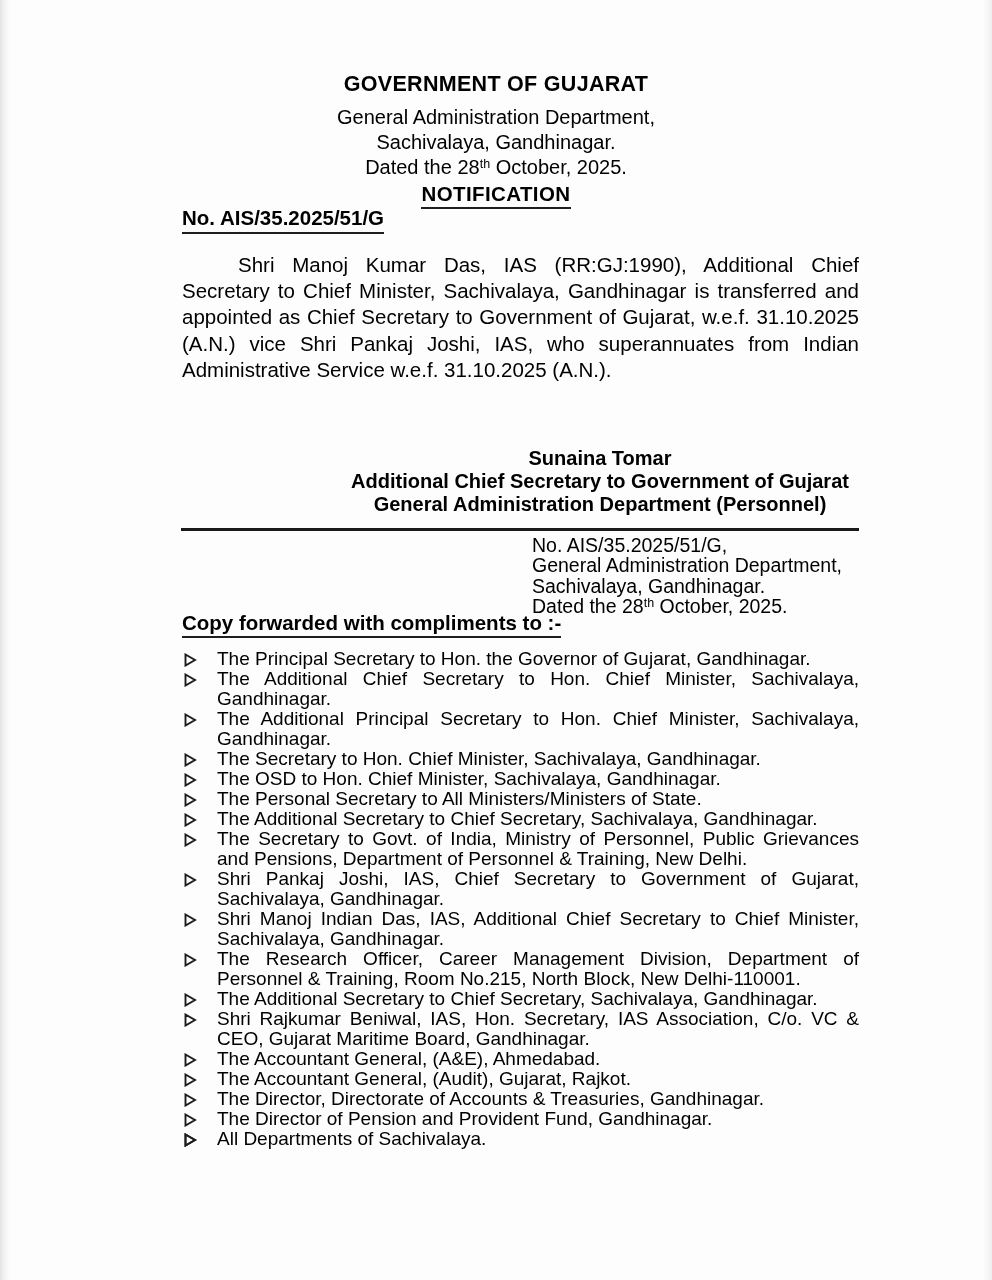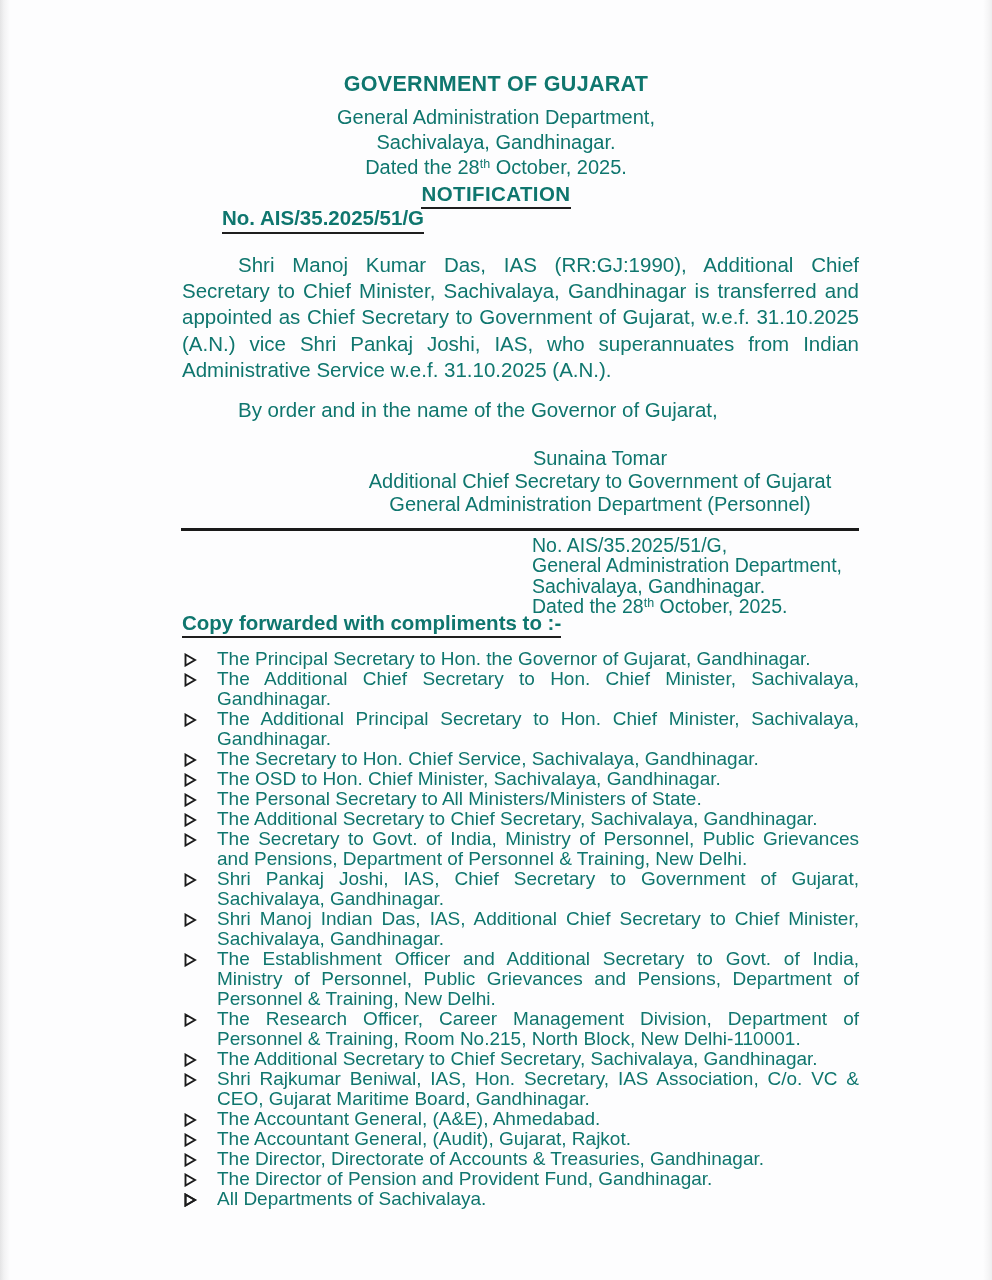--- a/index.html
+++ b/index.html
@@ -1,20 +1,20 @@
 <!DOCTYPE html>
 <html><head>
 <meta charset="utf-8">
 <style>
   * { margin:0; padding:0; box-sizing:border-box; }
   html,body { background:#f6f6f6; }
   .page {
     position:relative; width:992px; height:1280px; margin:0 auto;
     background:#fdfdfe; overflow:hidden;
-    font-family:"Liberation Sans", sans-serif; color:#0f766e;
+    font-family:"Liberation Sans", sans-serif; color:#000000;
     -webkit-font-smoothing:antialiased;
   }
   .edge-left  { position:absolute; left:0; top:0; width:10px; height:1280px;
     background:linear-gradient(to right,#e4e4e5 0,#f2f2f3 4px,#fdfdfe 10px); }
   .edge-right { position:absolute; right:0; top:0; width:9px; height:1280px;
     background:linear-gradient(to left,#eeeeef 0,#f6f6f7 4px,#fdfdfe 9px); }
 
   .header { position:absolute; top:72px; left:0; width:992px; text-align:center; }
   .title  { font-size:21.5px; font-weight:bold; letter-spacing:.3px; margin-bottom:8px; }
   .hline  { font-size:20px; line-height:25px; }
@@ -22,34 +22,34 @@
   .sup { font-size:12.5px; position:relative; top:-6px; }
 
   .notification { position:absolute; top:182px; left:0; width:992px; text-align:center; }
   .notification .u {
     display:inline-block; font-size:20.5px; font-weight:bold; letter-spacing:.4px;
     border-bottom:2.5px solid #1e1e1e; padding-bottom:1px;
   }
   .ref-no {
     position:absolute; top:206px; left:182px;
     font-size:20.5px; font-weight:bold; display:inline-block;
-    border-bottom:2.5px solid #1e1e1e; padding-bottom:2px;margin-left:40px;
+    border-bottom:2.5px solid #1e1e1e; padding-bottom:2px;
   }
 
   .body-para {
     position:absolute; top:252px; left:182px; width:677px;
     font-size:20.5px; line-height:26.2px; text-align:justify; text-indent:56px;
   }
   .vice { text-decoration-thickness:1.5px; text-underline-offset:3px; }
 
   .by-order { position:absolute; top:398px; left:238px; font-size:20.5px; }
 
   .signature {
     position:absolute; top:447px; left:340px; width:520px;
-    text-align:center; font-weight:normal; font-size:20px; line-height:23px;
+    text-align:center; font-weight:bold; font-size:20px; line-height:23px;
     white-space:nowrap;
   }
 
   .rule { position:absolute; top:528px; left:181px; width:678px; height:3px; background:#1a1a1a; }
 
   .endorsement { position:absolute; top:535px; left:532px; font-size:19.5px; line-height:20.3px; }
 
   .copy-heading {
     position:absolute; top:611px; left:182px;
     font-size:20.5px; font-weight:bold; display:inline-block;
@@ -78,21 +78,20 @@
   </div>
 
   <div class="notification">
     <span class="u">NOTIFICATION</span>
   </div>
 
   <div class="ref-no">No. AIS/35.2025/51/G</div>
 
   <div class="body-para"><span>Shri Manoj Kumar Das, IAS (RR:GJ:1990), Additional Chief Secretary to Chief Minister, Sachivalaya, Gandhinagar is transferred and appointed as Chief Secretary to Government of Gujarat, w.e.f. 31.10.2025 (A.N.) </span><span class="vice">vice</span><span> Shri Pankaj Joshi, IAS, who superannuates from Indian Administrative Service w.e.f. 31.10.2025 (A.N.).</span></div>
 
-  <div class="by-order">By order and in the name of the Governor of Gujarat,</div>
 
   <div class="signature">
     <div>Sunaina Tomar</div>
     <div>Additional Chief Secretary to Government of Gujarat</div>
     <div>General Administration Department (Personnel)</div>
   </div>
 
   <div class="rule"></div>
 
   <div class="endorsement">
@@ -121,21 +120,21 @@
       <li class="copy-item">
       <svg class="bullet" viewBox="0 0 13 14">
         <path d="M1.5 1.5 L11 7 L1.5 12.5 Z" fill="none" stroke="#1c1c1c" stroke-width="1.9" stroke-linejoin="miter"></path>
       </svg>
       <span>The Additional Principal Secretary to Hon. Chief Minister, Sachivalaya, Gandhinagar.</span>
     </li>
       <li class="copy-item">
       <svg class="bullet" viewBox="0 0 13 14">
         <path d="M1.5 1.5 L11 7 L1.5 12.5 Z" fill="none" stroke="#1c1c1c" stroke-width="1.9" stroke-linejoin="miter"></path>
       </svg>
-      <span>The Secretary to Hon. Chief Service, Sachivalaya, Gandhinagar.</span>
+      <span>The Secretary to Hon. Chief Minister, Sachivalaya, Gandhinagar.</span>
     </li>
       <li class="copy-item">
       <svg class="bullet" viewBox="0 0 13 14">
         <path d="M1.5 1.5 L11 7 L1.5 12.5 Z" fill="none" stroke="#1c1c1c" stroke-width="1.9" stroke-linejoin="miter"></path>
       </svg>
       <span>The OSD to Hon. Chief Minister, Sachivalaya, Gandhinagar.</span>
     </li>
       <li class="copy-item">
       <svg class="bullet" viewBox="0 0 13 14">
         <path d="M1.5 1.5 L11 7 L1.5 12.5 Z" fill="none" stroke="#1c1c1c" stroke-width="1.9" stroke-linejoin="miter"></path>
@@ -158,26 +157,20 @@
       <svg class="bullet" viewBox="0 0 13 14">
         <path d="M1.5 1.5 L11 7 L1.5 12.5 Z" fill="none" stroke="#1c1c1c" stroke-width="1.9" stroke-linejoin="miter"></path>
       </svg>
       <span>Shri Pankaj Joshi, IAS, Chief Secretary to Government of Gujarat, Sachivalaya, Gandhinagar.</span>
     </li>
       <li class="copy-item">
       <svg class="bullet" viewBox="0 0 13 14">
         <path d="M1.5 1.5 L11 7 L1.5 12.5 Z" fill="none" stroke="#1c1c1c" stroke-width="1.9" stroke-linejoin="miter"></path>
       </svg>
       <span>Shri Manoj Indian Das, IAS, Additional Chief Secretary to Chief Minister, Sachivalaya, Gandhinagar.</span>
-    </li>
-      <li class="copy-item">
-      <svg class="bullet" viewBox="0 0 13 14">
-        <path d="M1.5 1.5 L11 7 L1.5 12.5 Z" fill="none" stroke="#1c1c1c" stroke-width="1.9" stroke-linejoin="miter"></path>
-      </svg>
-      <span>The Establishment Officer and Additional Secretary to Govt. of India, Ministry of Personnel, Public Grievances and Pensions, Department of Personnel &amp; Training, New Delhi.</span>
     </li>
       <li class="copy-item">
       <svg class="bullet" viewBox="0 0 13 14">
         <path d="M1.5 1.5 L11 7 L1.5 12.5 Z" fill="none" stroke="#1c1c1c" stroke-width="1.9" stroke-linejoin="miter"></path>
       </svg>
       <span>The Research Officer, Career Management Division, Department of Personnel &amp; Training, Room No.215, North Block, New Delhi-110001.</span>
     </li>
       <li class="copy-item">
       <svg class="bullet" viewBox="0 0 13 14">
         <path d="M1.5 1.5 L11 7 L1.5 12.5 Z" fill="none" stroke="#1c1c1c" stroke-width="1.9" stroke-linejoin="miter"></path>

